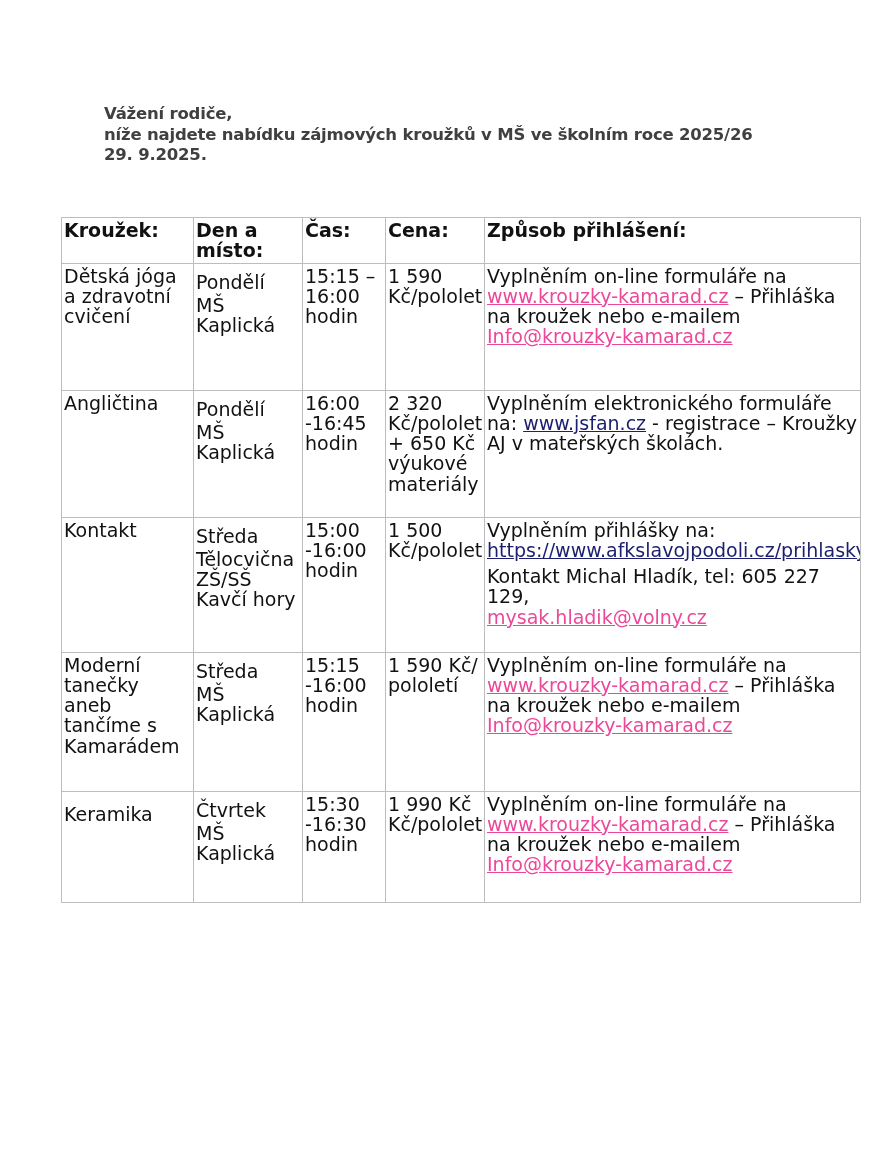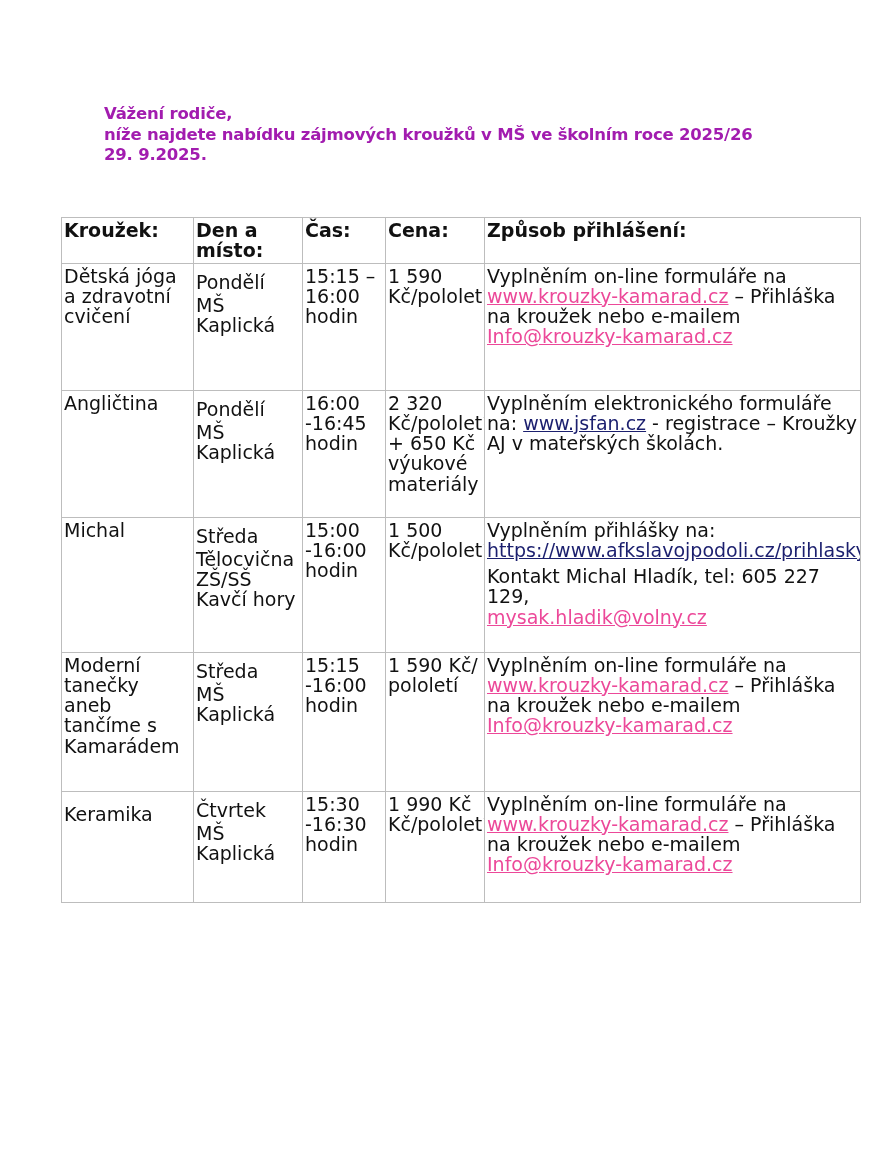--- a/index.html
+++ b/index.html
@@ -4,21 +4,21 @@
 <style>
   html, body { margin: 0; padding: 0; background: #ffffff; }
   body {
     width: 889px; height: 1150px; position: relative; overflow: hidden;
     font-family: "DejaVu Sans", sans-serif; color: #111111;
   }
   .intro {
     position: absolute; left: 104px; top: 104px; width: 700px;
     font-weight: bold; font-size: 16.5px; line-height: 20.5px;
     font-family: "DejaVu Sans", sans-serif; letter-spacing: -0.2px;
-    color: #a21caf;
+    color: #404040;
   }
   .intro div { white-space: nowrap; }
   table.schedule {
     position: absolute; left: 61px; top: 217px;
     border-collapse: collapse; table-layout: fixed;
     width: 799px;
     font-size: 19px; line-height: 20.3px;
     font-family: "DejaVu Sans", sans-serif;
   }
   table.schedule td, table.schedule th {
@@ -95,21 +95,21 @@
       <span class="place">MŠ Kaplická</span>
     </td>
     <td class="time">16:00 -16:45 hodin</td>
     <td class="price">2 320 Kč/pololetí + 650 Kč výukové materiály</td>
     <td class="reg">
       <span>Vyplněním elektronického formuláře na: </span><a class="lnk-dark">www.jsfan.cz</a><span>  - registrace – Kroužky AJ v mateřských školách.</span>
     </td>
   </tr>
 
   <tr class="r3">
-    <td class="name">Michal</td>
+    <td class="name">Kontakt</td>
     <td>
       <span class="day">Středa</span>
       <span class="place">Tělocvična ZŠ/SŠ Kavčí hory</span>
     </td>
     <td class="time">15:00 -16:00 hodin</td>
     <td class="price">1 500 Kč/pololetí</td>
     <td class="reg">
       <span>Vyplněním přihlášky na: </span><a class="lnk-dark">https://www.afkslavojpodoli.cz/prihlasky</a>
       <span class="gap"></span>
       <span>Kontakt Michal Hladík, tel: 605 227 129,</span><br>

